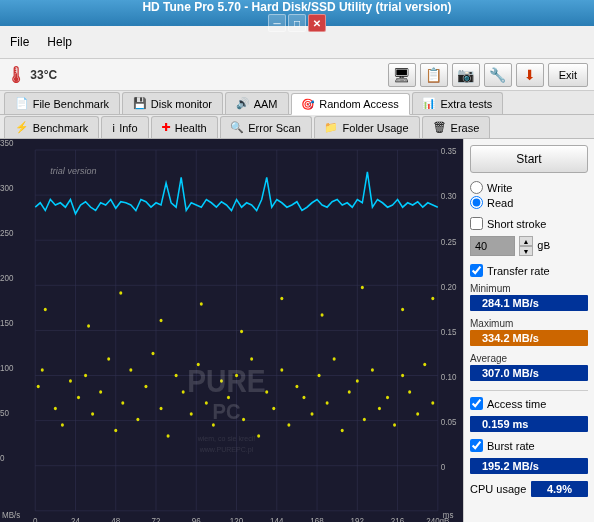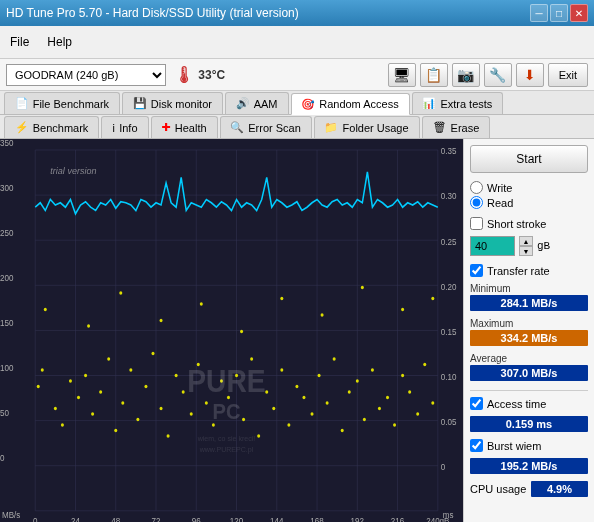--- a/index.html
+++ b/index.html
@@ -8,21 +8,22 @@
     
     .title-bar {
       background: linear-gradient(to bottom, #4a9fd4, #2a7db4);
       color: white;
       height: 26px;
       display: flex;
       align-items: center;
       justify-content: space-between;
       padding: 0 6px;
       font-size: 12px;
-      font-weight: normal;
+      font-weight: bold;
+      flex-direction: column;
     }
     .title-bar-buttons { display: flex; gap: 2px; }
     .title-btn {
       width: 18px; height: 18px;
       border: 1px solid rgba(255,255,255,0.4);
       background: rgba(255,255,255,0.2);
       color: white;
       font-size: 10px;
       cursor: pointer;
       display: flex; align-items: center; justify-content: center;
@@ -142,38 +143,37 @@
       border: 1px solid #aaa;
       cursor: pointer; font-size: 12px; border-radius: 3px;
       margin-bottom: 4px;
     }
     .radio-group { display: flex; flex-direction: column; gap: 2px; margin-bottom: 4px; }
     .radio-label { display: flex; align-items: center; gap: 4px; font-size: 11px; cursor: pointer; }
     .checkbox-label { display: flex; align-items: center; gap: 4px; font-size: 11px; cursor: pointer; margin-bottom: 2px; }
     .spinbox-row { display: flex; align-items: center; gap: 4px; margin-bottom: 4px; }
     .spinbox {
       width: 45px; height: 20px;
-      border: 1px solid #999; background: #14b8a6;
+      border: 1px solid #999; background: #a3a3a3;
       font-size: 11px; padding: 0 4px;
     }
     .spin-btns { display: flex; flex-direction: column; }
     .spin-btn { width: 14px; height: 10px; border: 1px solid #aaa; background: #ddd; cursor: pointer; font-size: 7px; display: flex; align-items: center; justify-content: center; }
     .unit-label { font-size: 11px; font-family: Liberation Mono, monospace; }
 
     .stat-box {
       margin-bottom: 3px;
     }
     .stat-label { font-size: 10px; color: #333; margin-bottom: 1px; }
     .stat-value {
       background: #003399;
       color: white;
       font-size: 11px;
       font-weight: bold;
-      padding: 2px 20px;
-      text-align: center;
+      padding: 2px 12px;
       border-radius: 1px;
     }
     .stat-value.orange { background: #cc6600; }
 
     .divider { height: 1px; background: #ccc; margin: 2px 0; }
 
     .cpu-row { display: flex; align-items: center; justify-content: space-between; font-size: 11px; }
     .cpu-value {
       background: #003399;
       color: white;
@@ -194,23 +194,20 @@
     <div class="title-btn close">✕</div>
   </div>
 </div>
 
 <div class="menu-bar">
   <span class="menu-item">File</span>
   <span class="menu-item">Help</span>
 </div>
 
 <div class="toolbar">
-  <select class="disk-select">
-    <option>GOODRAM (240 gB)</option>
-  </select>
   <div class="temp-display">
     <span class="temp-icon">🌡</span>
     <span>33°C</span>
   </div>
   <div class="toolbar-icons">
     <div class="toolbar-icon-btn">🖥</div>
     <div class="toolbar-icon-btn">📋</div>
     <div class="toolbar-icon-btn">📷</div>
     <div class="toolbar-icon-btn">🔧</div>
     <div class="toolbar-icon-btn" style="color:#cc3300;">⬇</div>
@@ -461,21 +458,21 @@
     <label class="checkbox-label">
       <input type="checkbox" checked="" style="">
       <span>Access time</span>
     </label>
     <div class="stat-box">
       <div class="stat-value">0.159 ms</div>
     </div>
 
     <label class="checkbox-label">
       <input type="checkbox" checked="" style="">
-      <span>Burst wiem</span>
+      <span>Burst rate</span>
     </label>
     <div class="stat-box">
       <div class="stat-value">195.2 MB/s</div>
     </div>
 
     <div class="cpu-row">
       <span>CPU usage</span>
       <span class="cpu-value">4.9%</span>
     </div>
   </div>

